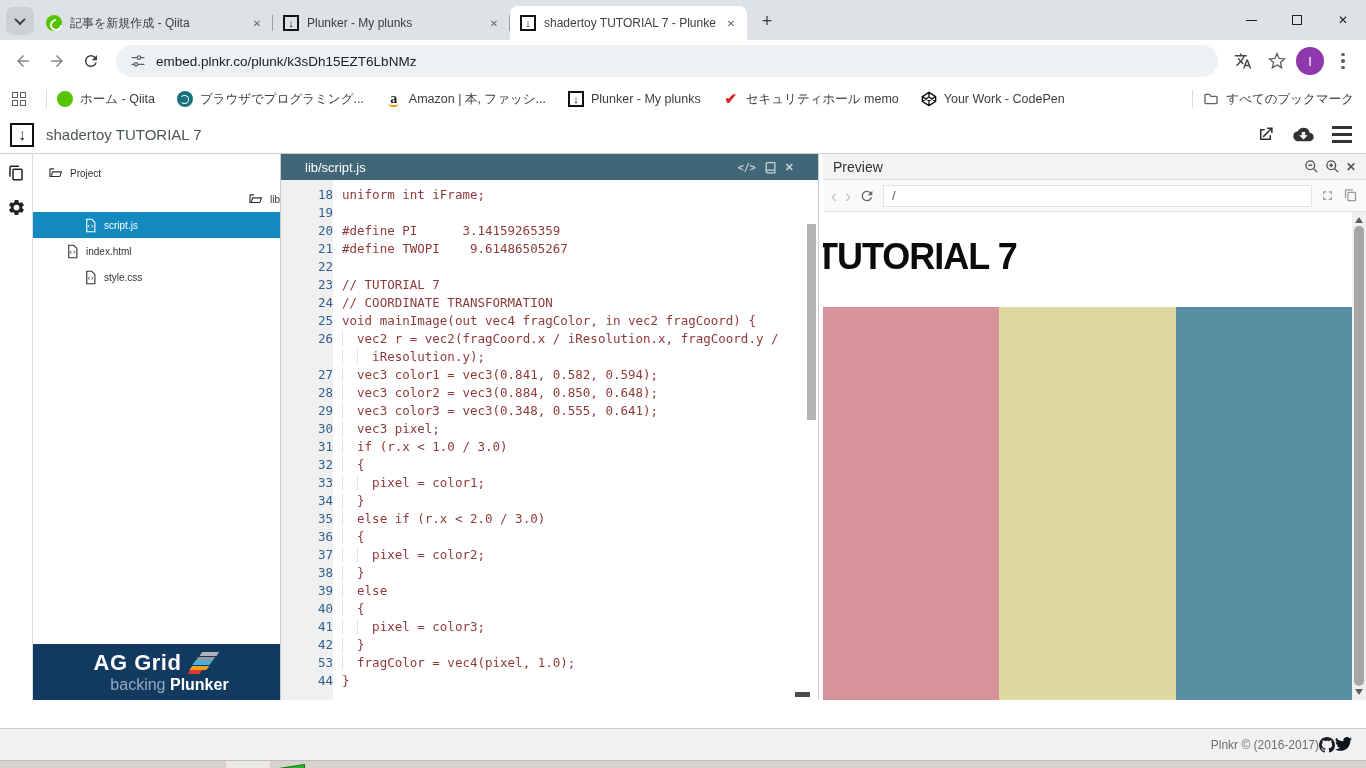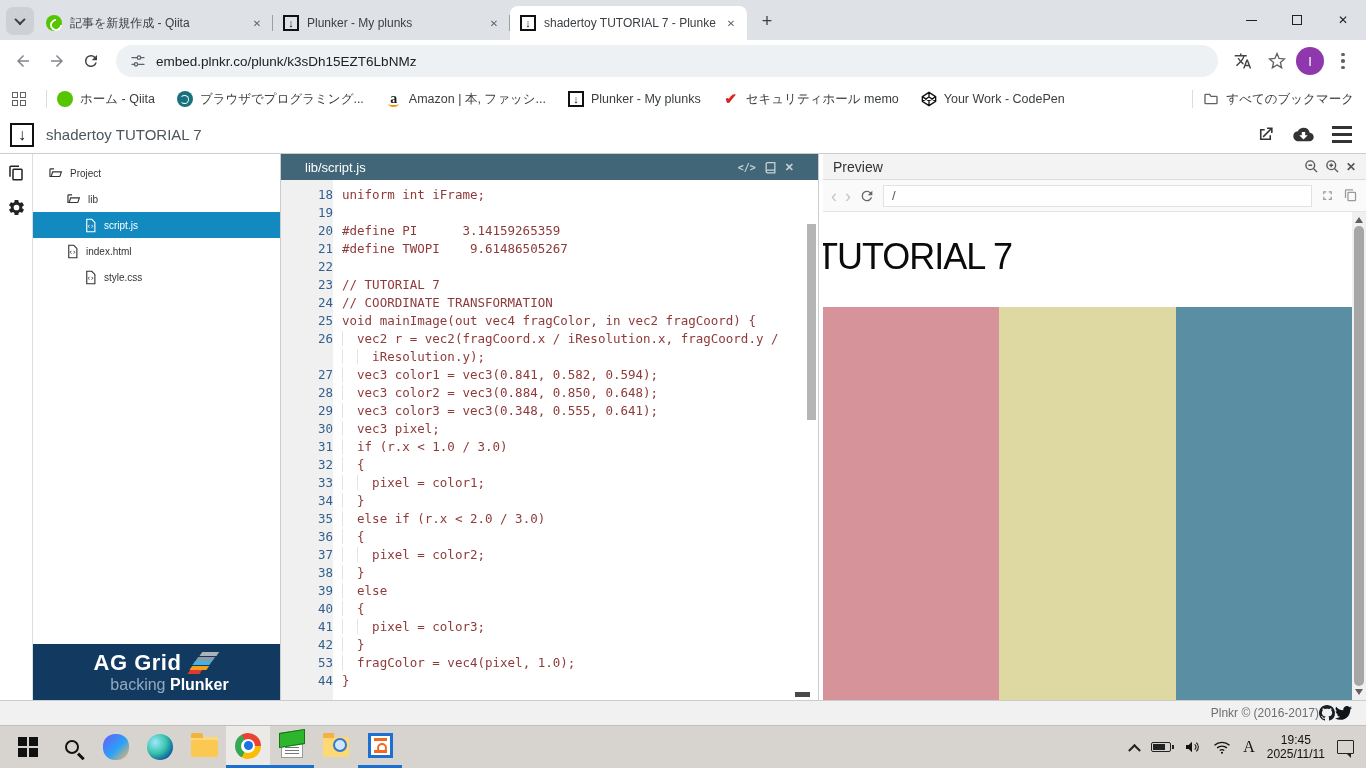--- a/index.html
+++ b/index.html
@@ -97,31 +97,31 @@
 
   
   .preview { flex:1; display:flex; flex-direction:column; background:#fff; }
   .pv-head { height:26px; background:#f3f3f3; border-bottom:1px solid #ddd; display:flex; align-items:center; padding:0 10px; font-size:14px; color:#333; }
   .pv-hicons { margin-left:auto; display:flex; align-items:center; gap:6px; color:#555; }
   .pv-x { font-size:12px; font-weight:bold; color:#555; }
   .pv-nav { height:32px; background:#fafafa; border-bottom:1px solid #e5e5e5; display:flex; align-items:center; padding:0 8px; gap:8px; }
   .pv-arrow { font-size:18px; color:#c5c5c5; line-height:1; }
   .pv-path { flex:1; height:22px; background:#fff; border:1px solid #e2e2e2; font-size:13px; color:#555; padding:0 8px; line-height:20px; }
   .pv-body { flex:1; position:relative; overflow:hidden; background:#fff; }
-  .pv-heading { font-size:36px; font-weight:normal; color:#0b0b0b; letter-spacing:-1px; margin:24px 0 0 -7px; font-family:"Liberation Sans",sans-serif; }
+  .pv-heading { font-size:36px; font-weight:bold; color:#0b0b0b; letter-spacing:-1px; margin:24px 0 0 -7px; font-family:"Liberation Sans",sans-serif; }
   .cols { position:absolute; left:0; right:14px; top:95px; bottom:0; display:flex; }
   .cols .col { flex:1; }
   .pv-scroll { position:absolute; right:0; top:0; bottom:0; width:14px; background:#f0f0f0; }
   .pv-scroll .thumb { position:absolute; left:2px; right:2px; top:14px; bottom:14px; background:#a6a6a6; border-radius:5px; }
   .sb-arrow { position:absolute; left:3px; width:0; height:0; border-left:4px solid transparent; border-right:4px solid transparent; }
   .sb-up { top:5px; border-bottom:6px solid #606060; }
   .sb-dn { bottom:5px; border-top:6px solid #606060; }
 
   
-  .footer { height:25px; background:#f1f1f1; border-top:1px solid #ccc; display:flex; align-items:center; justify-content:flex-end; padding-right:14px; font-size:12px; color:#6e6e6e; }
+  .footer { height:32px; background:#f1f1f1; border-top:1px solid #ccc; display:flex; align-items:center; justify-content:flex-end; padding-right:14px; font-size:12px; color:#6e6e6e;margin-top:28px; }
 
   
   .taskbar { height:43px; background:#d7d4cf; border-top:1px solid #c2bfba; display:flex; align-items:stretch; padding-left:6px; }
   .tb-item { width:44px; display:flex; align-items:center; justify-content:center; position:relative; }
   .tb-item.running { border-bottom:3px solid #1b6fd1; }
   .tb-item.focused { background:#eceae7; }
   .win-logo { display:grid; grid-template-columns:9px 9px; grid-gap:2px; }
   .win-logo i { width:9px; height:9px; background:#101010; }
   .mag { width:14px; height:14px; border:2.5px solid #111; border-radius:50%; position:relative; }
   .mag::after { content:""; position:absolute; width:8px; height:2.5px; background:#111; transform:rotate(45deg); left:10px; top:13px; }
@@ -321,21 +321,21 @@
     <div class="sidebar">
       <div id="tree">
           <div class="tree-item" style="padding-left: 15px;">
             <span style="display: flex;">
               <svg width="15" height="14" viewBox="0 0 24 24" fill="none" stroke="currentColor" stroke-width="2">
                 <path d="M9.5 5H3.5a1 1 0 0 0-1 1v12h16.2a1 1 0 0 0 .95-.7L22 10H7l-2 7"></path>
               </svg>
             </span>
             <span>Project</span>
           </div>
-          <div class="tree-item" style="padding-left: 33px;">
+          <div class="tree-item" style="padding-left: 33px; justify-content: flex-end;">
             <span style="display: flex;">
               <svg width="15" height="14" viewBox="0 0 24 24" fill="none" stroke="currentColor" stroke-width="2">
                 <path d="M9.5 5H3.5a1 1 0 0 0-1 1v12h16.2a1 1 0 0 0 .95-.7L22 10H7l-2 7"></path>
               </svg>
             </span>
             <span>lib</span>
           </div>
           <div class="tree-item selected" style="padding-left: 51px;">
             <span style="display: flex;">
               <svg width="13" height="15" viewBox="0 0 20 24" fill="none" stroke="currentColor" stroke-width="1.8">

